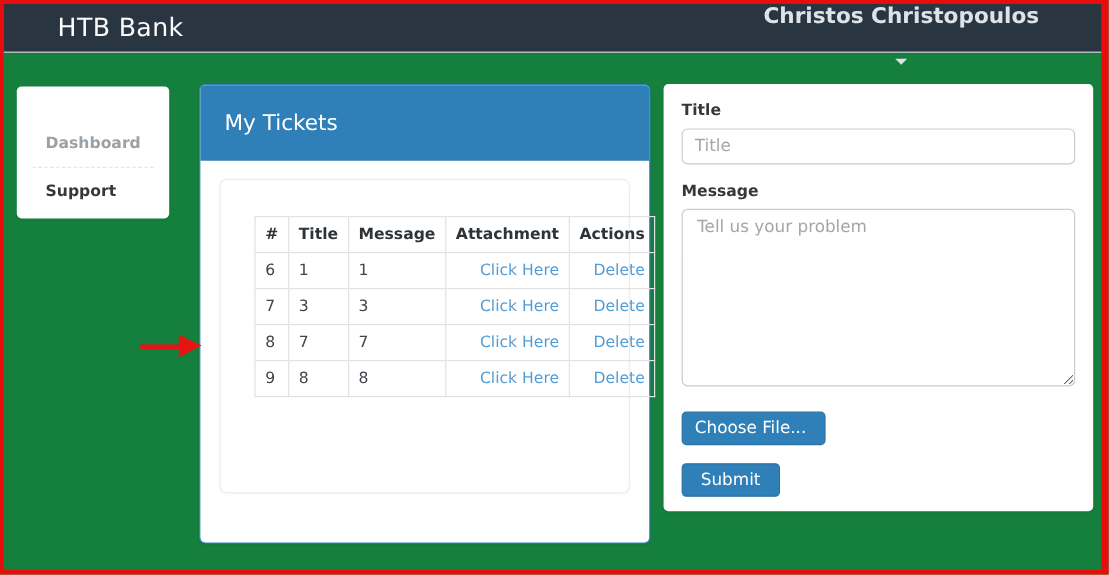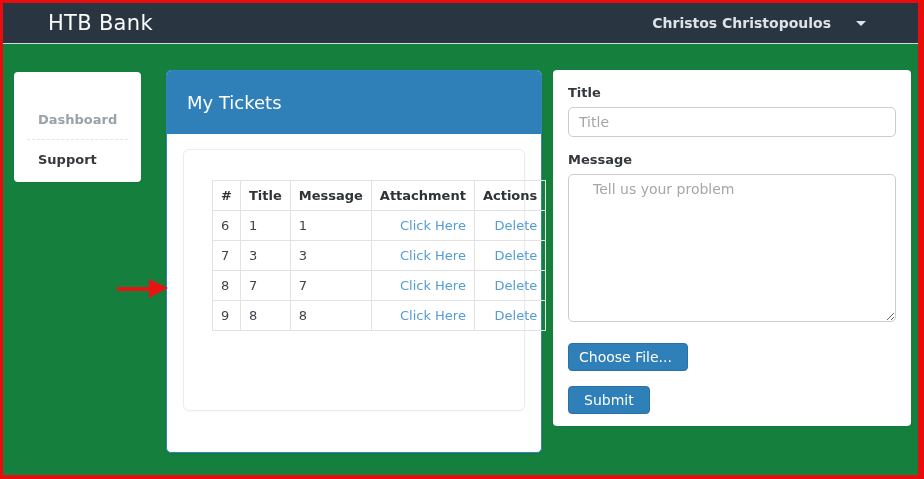--- a/index.html
+++ b/index.html
@@ -22,22 +22,23 @@
     border-bottom: 1px solid #cfdadb;
     display: flex; align-items: center;
   }
   .brand {
     margin-left: 45px;
     color: #fbfbfb; font-size: 21px; letter-spacing: .3px;
   }
   .user-menu {
     position: absolute; right: 52px; top: 0; bottom: 0;
     display: flex; align-items: center; gap: 25px;
-    color: #dde3e8; font-size: 14px; font-weight: bold;
+    color: #dde3e8; font-size: 18px; font-weight: bold;
     cursor: pointer;
+    flex-direction: column;
   }
   .caret {
     width: 0; height: 0; display: inline-block;
     border-left: 5px solid transparent;
     border-right: 5px solid transparent;
     border-top: 5px solid #dde3e8;
   }
 
   
   .sidebar {
@@ -105,21 +106,21 @@
   .text-input {
     width: 100%; height: 30px;
     border: 1px solid #ccc; border-radius: 5px;
     padding: 0 10px; font-size: 14px; color: #555;
     font-family: "DejaVu Sans", "Liberation Sans", sans-serif;
     outline: none;
   }
   .text-area {
     width: 100%; height: 148px;
     border: 1px solid #ccc; border-radius: 5px;
-    padding: 6px 24px; font-size: 14px; color: #555;
+    padding: 6px 12px; font-size: 14px; color: #555;
     font-family: "DejaVu Sans", "Liberation Sans", sans-serif;
     outline: none; resize: both;
   }
   .text-input::placeholder, .text-area::placeholder { color: #a6a6a6; }
   .btn {
     display: block; background: #2f7fb8; color: #fff;
     border: 1px solid #2a72a6; border-radius: 4px;
     font-size: 14px; padding: 5px 15px; cursor: pointer;
     font-family: "DejaVu Sans", "Liberation Sans", sans-serif;
   }

